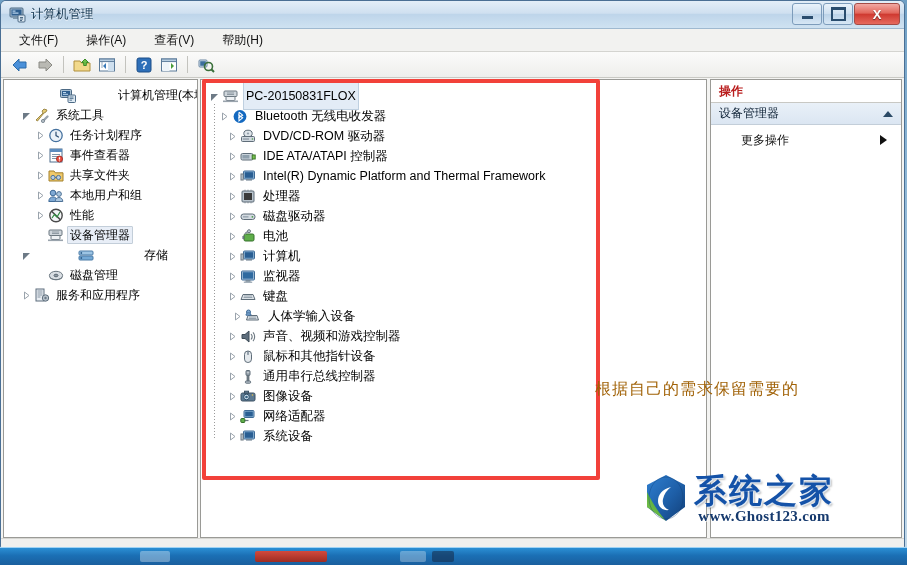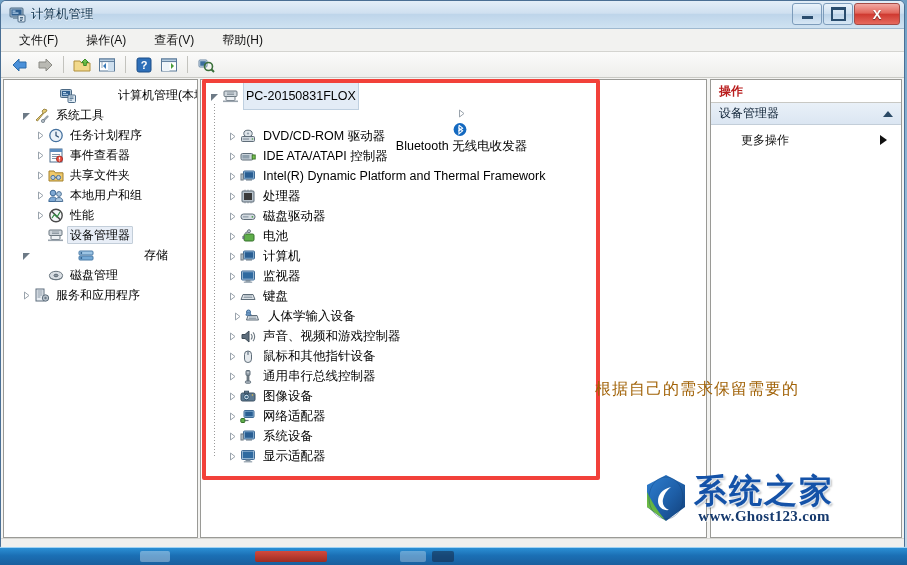--- a/index.html
+++ b/index.html
@@ -399,21 +399,21 @@
               <svg width="17" height="15" viewBox="0 0 17 15">
                 <rect x="2" y="2" width="13" height="5.5" rx="1" fill="#cfd6dc" stroke="#6b7780"></rect>
                 <rect x="4" y="7.5" width="9" height="4" rx="1" fill="#eef1f4" stroke="#6b7780"></rect>
                 <path d="M5 4h7M5 5.5h7" stroke="#8f9aa3"></path>
                 <rect x="1" y="11.5" width="15" height="1.6" fill="#9aa4ad"></rect>
               </svg>
             </span>
             <span class="dlabel">PC-20150831FLOX</span>
           </div>
 
-          <div class="drow" style="padding-left:10px;flex-direction:column;">
+          <div class="drow" style="padding-left:10px;">
             <span class="exp">
               <svg width="9" height="9" viewBox="0 0 9 9">
                   <path d="M2.5 1 L7 4.5 L2.5 8 Z" fill="none" stroke="#9aa3ac" stroke-width="1"></path>
                 </svg>
             </span>
             <span class="dicon">
               <svg width="16" height="15" viewBox="0 0 16 15">
                 <circle cx="8" cy="7.5" r="6.4" fill="#1469c0"></circle>
                 <path d="M7 3.2 L10.6 6.2 L6.2 9.3 M6.2 5.6 L10.6 8.8 L7 11.8 L7 3.2" stroke="#ffffff" stroke-width="1.1" fill="none"></path>
               </svg>
@@ -681,36 +681,20 @@
               <svg width="16" height="15" viewBox="0 0 16 15">
                 <rect x="3.5" y="2" width="11" height="8" rx="1" fill="#8fb7d8" stroke="#3f6b97"></rect>
                 <rect x="4.8" y="3.2" width="8.4" height="5.6" fill="#2a5f93"></rect>
                 <rect x="6" y="10" width="6" height="1.6" fill="#7c8d9c"></rect>
                 <rect x="1" y="5" width="2.2" height="6" fill="#c9d3db" stroke="#6b7780"></rect>
               </svg>
             </span>
             <span class="dlabel">系统设备</span>
           </div>
 
-          <div class="drow" style="padding-left:18px;">
-            <span class="exp">
-              <svg width="9" height="9" viewBox="0 0 9 9">
-                  <path d="M2.5 1 L7 4.5 L2.5 8 Z" fill="none" stroke="#9aa3ac" stroke-width="1"></path>
-                </svg>
-            </span>
-            <span class="dicon">
-              <svg width="16" height="15" viewBox="0 0 16 15">
-                <rect x="1.5" y="1.5" width="13" height="9" rx="1" fill="#a7c3dd" stroke="#3f6b97"></rect>
-                <rect x="2.8" y="2.6" width="10.4" height="6.6" fill="#2f6aa0"></rect>
-                <rect x="5.5" y="10.5" width="5" height="1.8" fill="#7c8d9c"></rect>
-                <rect x="3.8" y="12.2" width="8.4" height="1.2" fill="#8f9daa"></rect>
-              </svg>
-            </span>
-            <span class="dlabel">显示适配器</span>
-          </div>
 
         </div>
       </div>
 
       <div class="pane pane-right">
         <div class="act-head">操作</div>
         <div class="act-group">
           <span>设备管理器</span>
           <span class="caret-up"></span>
         </div>

